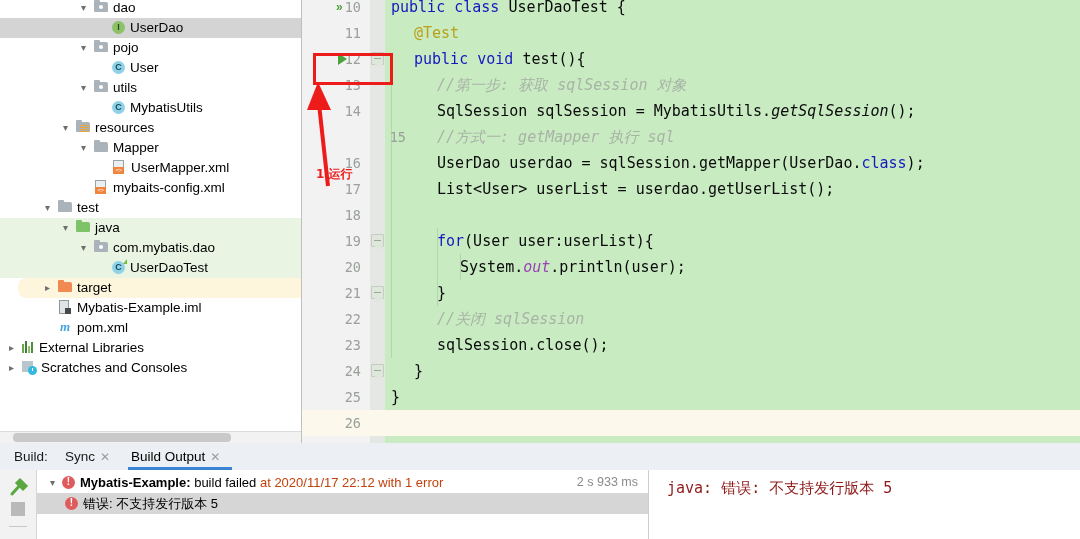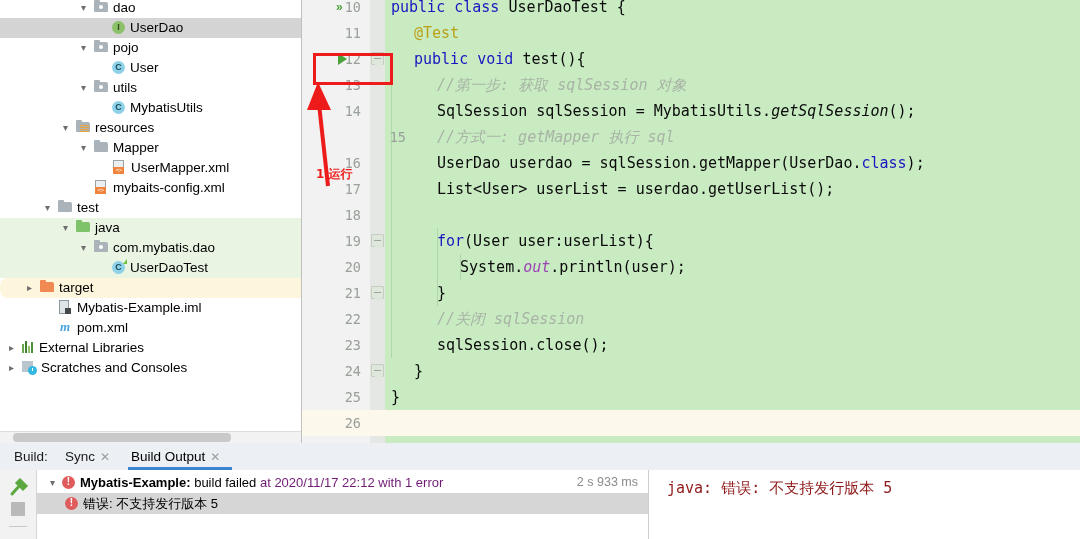--- a/index.html
+++ b/index.html
@@ -265,21 +265,21 @@
   .err-ico{
     display:inline-block;width:13px;height:13px;border-radius:50%;
     background:#e05c5c;vertical-align:-2px;margin-right:5px;position:relative;
   }
   .err-ico::after{
     content:"!";position:absolute;left:0;top:-1px;width:13px;text-align:center;
     color:#fff;font-size:10px;font-weight:bold;line-height:14px;
   }
   .b-strong{font-weight:bold;color:#000;}
   .b-norm{color:#000;}
-  .b-dim{color:#701a75;}
+  .b-dim{color:#c2410c;}
   .b-time{
     position:absolute;right:10px;top:0;height:21px;line-height:21px;
     color:#8b8b8b;font-size:12.5px;
   }
   #build-console{
     position:absolute;left:649px;top:0;right:0;height:74px;
     background:#ffffff;
   }
   #console-text{
     position:absolute;left:18px;top:9px;
@@ -307,21 +307,21 @@
               <i></i>
               <i></i>
             </span></span><span class="t-label">resources</span></div>
         <div class="tree-row" style="top: 138px; position: absolute; left: 0px; width: 301px;"><span style="display:inline-block;width:78px;"></span><span class="tw">▾</span><span style="display:inline-block;width:4px;"></span><span class="ico folder"></span><span class="t-label">Mapper</span></div>
         <div class="tree-row" style="top: 158px; position: absolute; left: 0px; width: 301px;"><span style="display:inline-block;width:96px;"></span><span class="tw empty">▸</span><span style="display:inline-block;width:4px;"></span><span class="ico xml"><span class="tag">&lt;&gt;</span></span><span class="t-label">UserMapper.xml</span></div>
         <div class="tree-row" style="top: 178px; position: absolute; left: 0px; width: 251px;"><span style="display:inline-block;width:78px;"></span><span class="tw empty">▸</span><span style="display:inline-block;width:4px;"></span><span class="ico xml"><span class="tag">&lt;&gt;</span></span><span class="t-label">mybaits-config.xml</span></div>
         <div class="tree-row" style="top: 198px; position: absolute; left: 0px; width: 301px;"><span style="display:inline-block;width:42px;"></span><span class="tw">▾</span><span style="display:inline-block;width:4px;"></span><span class="ico folder"></span><span class="t-label">test</span></div>
         <div class="tree-row testsrc" style="top: 218px; position: absolute; left: 0px; width: 301px;"><span style="display:inline-block;width:60px;"></span><span class="tw">▾</span><span style="display:inline-block;width:4px;"></span><span class="ico folder folder-green"></span><span class="t-label">java</span></div>
         <div class="tree-row testsrc" style="top: 238px; position: absolute; left: 0px; width: 301px;"><span style="display:inline-block;width:78px;"></span><span class="tw">▾</span><span style="display:inline-block;width:4px;"></span><span class="ico folder folder-pkg"><span class="dot"></span></span><span class="t-label">com.mybatis.dao</span></div>
         <div class="tree-row testsrc" style="top: 258px; position: absolute; left: 0px; width: 301px;"><span style="display:inline-block;width:96px;"></span><span class="tw empty">▸</span><span style="display:inline-block;width:4px;"></span><span class="ico cls"><span class="ltr">C</span><span class="tick"></span></span><span class="t-label">UserDaoTest</span></div>
-        <div class="tree-row excluded" style="top: 278px; position: absolute; left: 0px; width: 324px; border-radius: 8px;"><span style="display:inline-block;width:24px;"></span><span class="tw">▸</span><span style="display:inline-block;width:4px;"></span><span class="ico folder folder-orange"></span><span class="t-label">target</span></div>
+        <div class="tree-row excluded" style="top: 278px; position: absolute; left: 18px; width: 324px; border-radius: 8px;"><span style="display:inline-block;width:24px;"></span><span class="tw">▸</span><span style="display:inline-block;width:4px;"></span><span class="ico folder folder-orange"></span><span class="t-label">target</span></div>
         <div class="tree-row" style="top: 298px; position: absolute; left: 0px; width: 301px;"><span style="display:inline-block;width:42px;"></span><span class="tw empty">▸</span><span style="display:inline-block;width:4px;"></span><span class="ico iml"></span><span class="t-label">Mybatis-Example.iml</span></div>
         <div class="tree-row" style="top: 318px; position: absolute; left: 0px; width: 301px;"><span style="display:inline-block;width:42px;"></span><span class="tw empty">▸</span><span style="display:inline-block;width:4px;"></span><span class="ico maven"><span class="ltr">m</span></span><span class="t-label">pom.xml</span></div>
         <div class="tree-row" style="top: 338px; position: absolute; left: 0px; width: 301px;"><span style="display:inline-block;width:6px;"></span><span class="tw">▸</span><span style="display:inline-block;width:4px;"></span><span class="ico libs"><i></i><i></i><i></i><i></i></span><span class="t-label">External Libraries</span></div>
         <div class="tree-row" style="top: 358px; position: absolute; left: 0px; width: 354px;"><span style="display:inline-block;width:6px;"></span><span class="tw">▸</span><span style="display:inline-block;width:4px;"></span><span class="ico scratch"><span class="clock"></span></span><span class="t-label">Scratches and Consoles</span></div>
       </div>
     <div id="tree-hscroll">
       <div class="thumb"></div>
     </div>
   </div>
 

